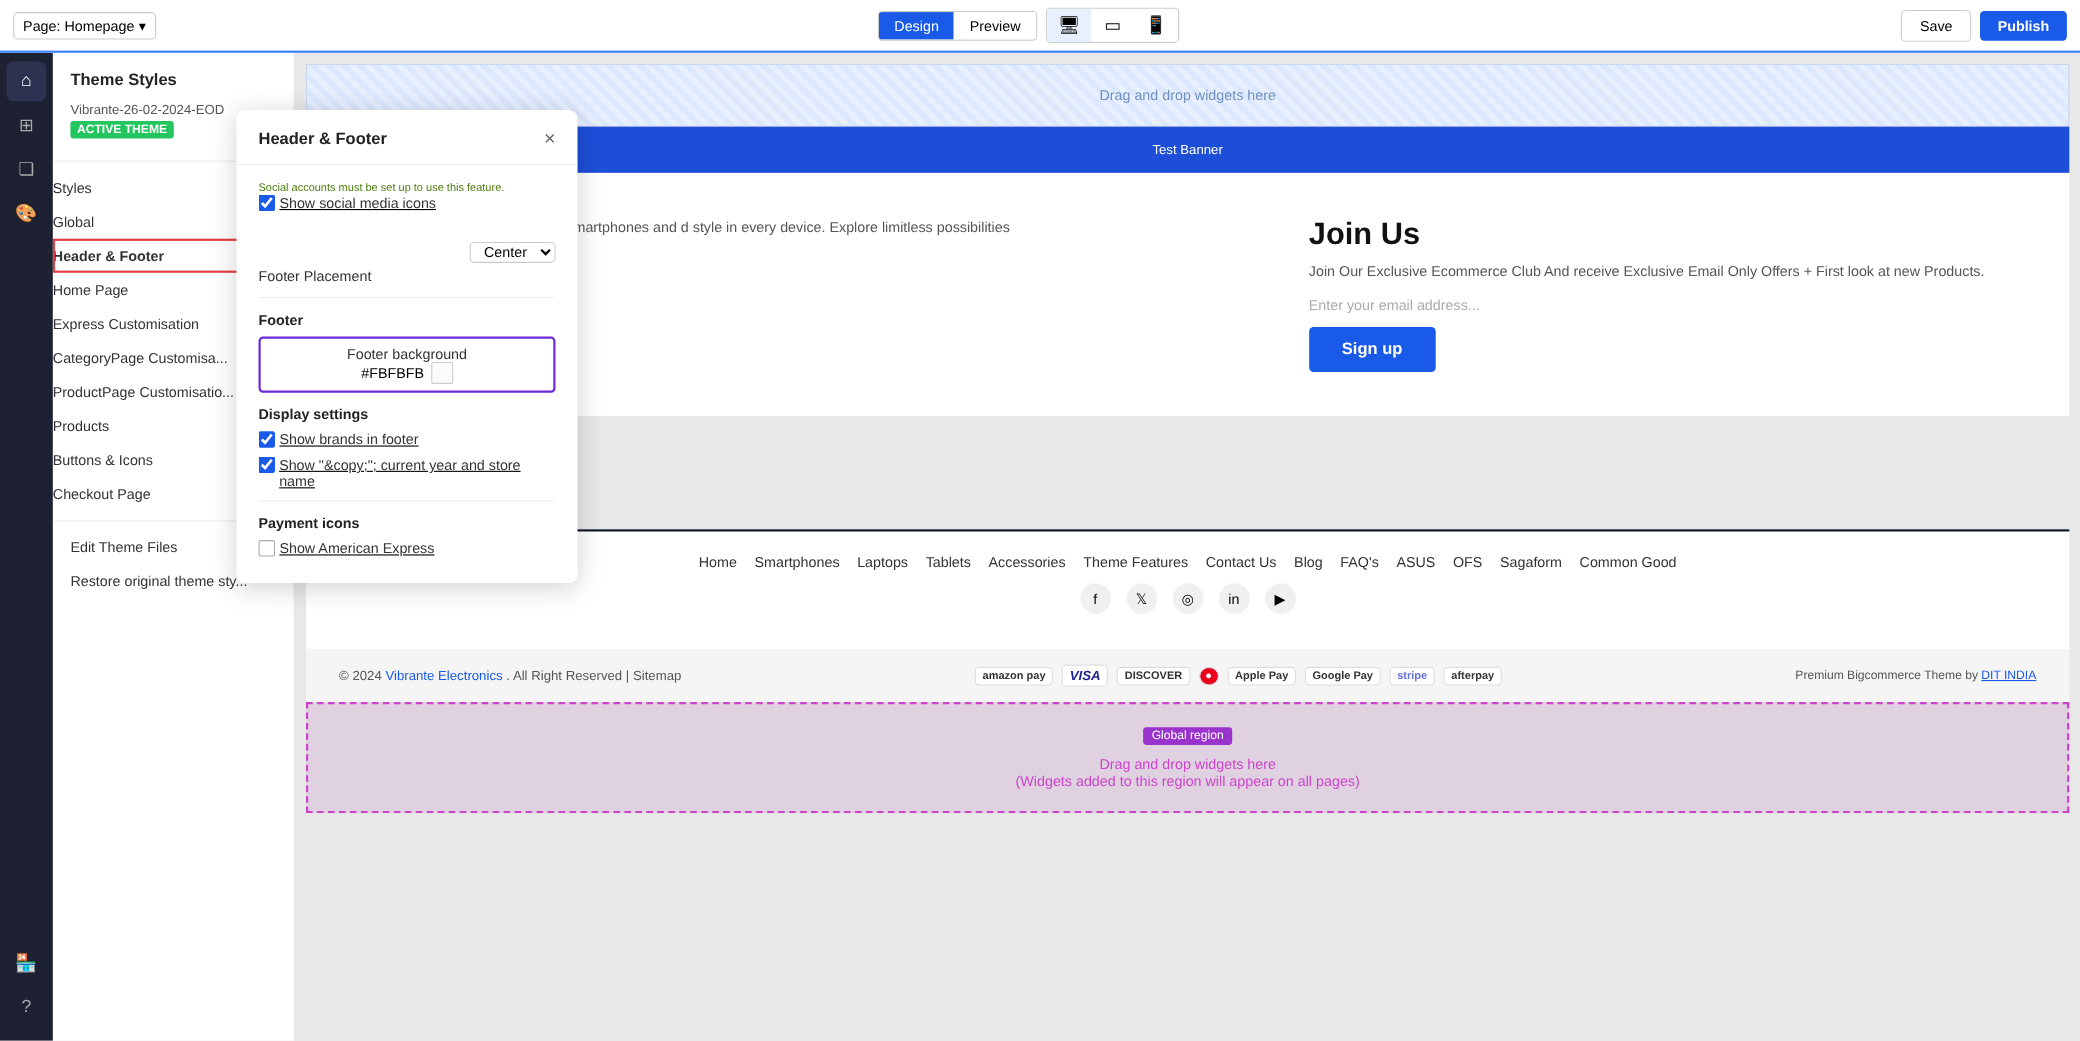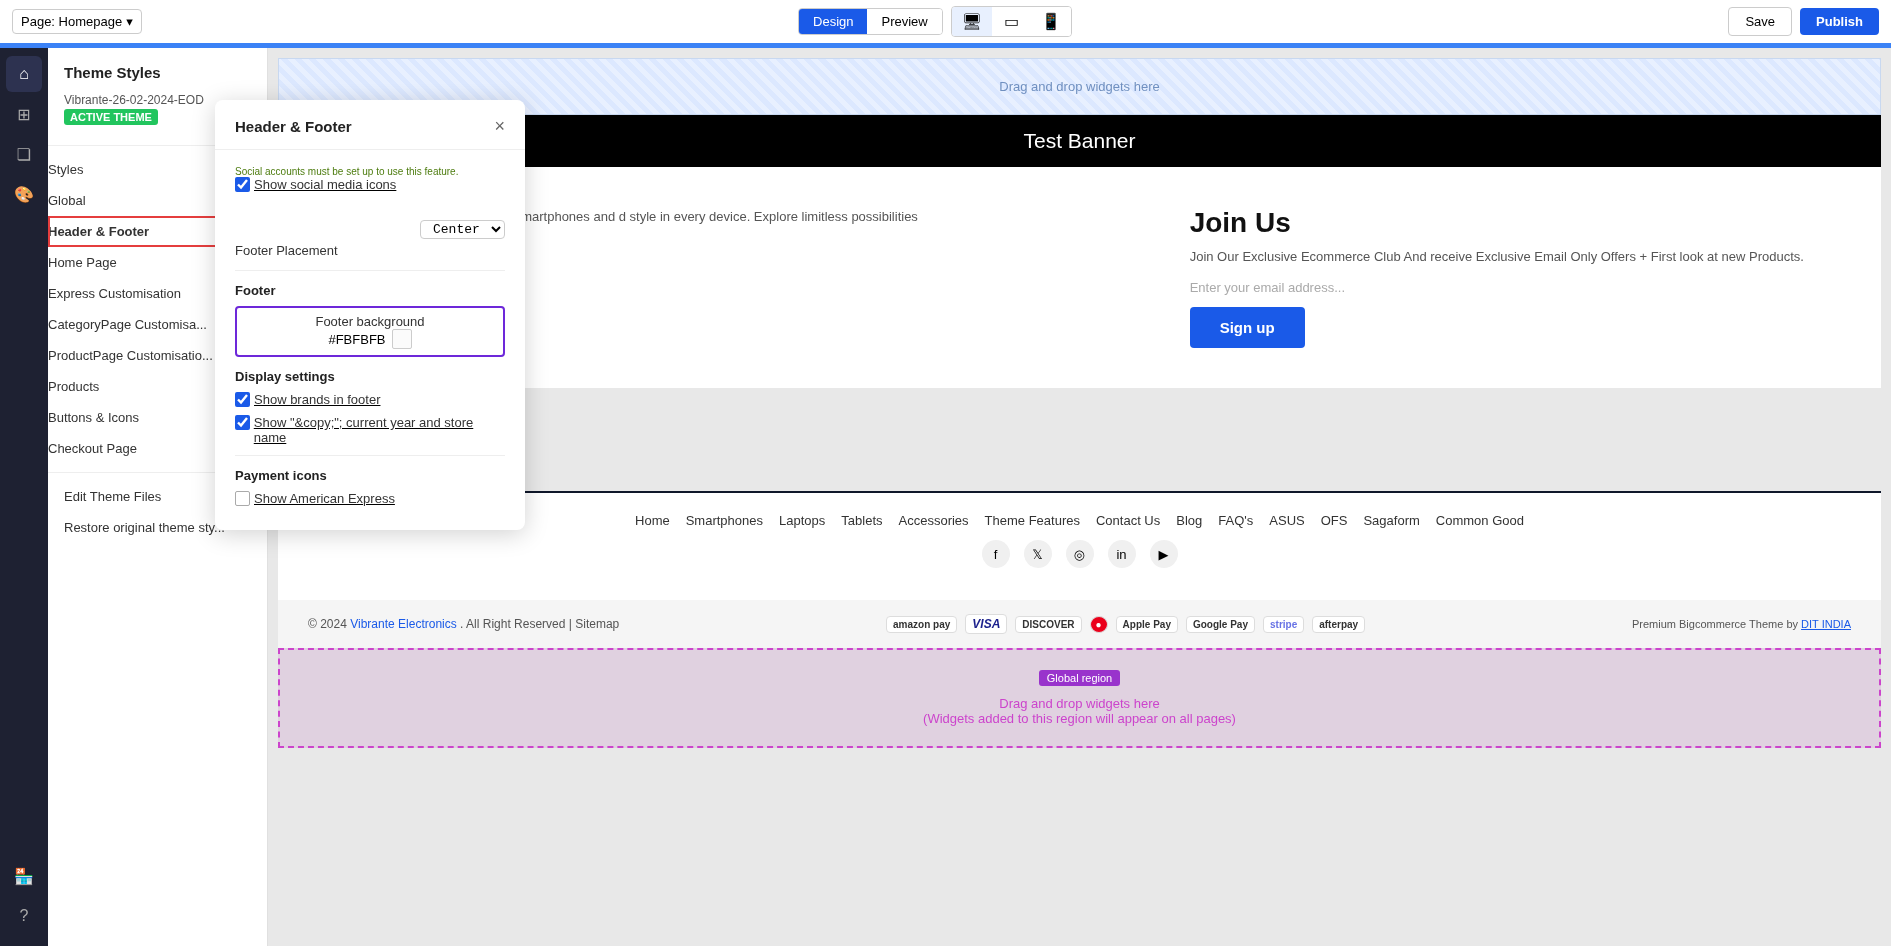--- a/index.html
+++ b/index.html
@@ -1,21 +1,21 @@
 <!DOCTYPE html>
 <html><head>
   <meta charset="utf-8">
   <style>
     * { box-sizing: border-box; margin: 0; padding: 0; }
     body { font-family: -apple-system, BlinkMacSystemFont, 'Segoe UI', sans-serif; font-size: 13px; background: #f0f0f0; overflow: hidden; }
 
     
     .topbar {
       display: flex; align-items: center; justify-content: space-between;
-      background: #fff; border-bottom: 5px solid #3b82f6;
+      background: #fff; border-bottom: 2px solid #3b82f6;
       height: 48px; padding: 0 12px; position: fixed; top: 0; left: 0; right: 0; z-index: 100;
     }
     .topbar-left { display: flex; align-items: center; gap: 8px; }
     .page-selector { display: flex; align-items: center; gap: 4px; border: 1px solid #ccc; border-radius: 4px; padding: 4px 8px; background: #fff; cursor: pointer; font-size: 13px; }
     .topbar-center { display: flex; align-items: center; gap: 8px; }
     .design-preview-group { display: flex; border: 1px solid #ccc; border-radius: 4px; overflow: hidden; }
     .design-btn { padding: 5px 14px; background: #1a5ae8; color: #fff; border: none; font-size: 13px; cursor: pointer; }
     .preview-btn { padding: 5px 14px; background: #fff; border: none; font-size: 13px; cursor: pointer; }
     .view-icons { display: flex; align-items: center; gap: 2px; border: 1px solid #ccc; border-radius: 4px; overflow: hidden; }
     .view-icon-btn { padding: 5px 10px; background: #fff; border: none; cursor: pointer; font-size: 16px; }
@@ -55,21 +55,21 @@
     .canvas-area {
       position: fixed; top: 48px; left: 268px; right: 0; bottom: 0;
       overflow-y: auto; background: #e8e8e8;
     }
     .canvas-inner { min-height: 900px; padding: 10px; }
     .drag-zone-top {
       background: repeating-linear-gradient(45deg, #dce8ff, #dce8ff 5px, #e8f0ff 5px, #e8f0ff 10px);
       padding: 20px; text-align: center; color: #7090c0; font-size: 13px; border: 1px solid #c8d8f0;
     }
     .test-banner {
-      background: #000000; color: #fff; text-align: center; padding: 14px; font-size: 21px;
+      background: #1d4ed8; color: #fff; text-align: center; padding: 14px; font-size: 12px;
     }
     .page-content { background: #fff; margin: 0; padding: 0; }
     .join-us-section { padding: 40px 30px; float: right; width: 45%; }
     .join-us-section h2 { font-size: 28px; font-weight: 900; color: #111; margin-bottom: 10px; }
     .join-us-section p { font-size: 13px; color: #555; margin-bottom: 16px; }
     .email-placeholder { color: #aaa; font-size: 13px; margin-bottom: 12px; }
     .signup-btn { background: #1a5ae8; color: #fff; border: none; border-radius: 4px; padding: 12px 30px; font-size: 15px; font-weight: 700; cursor: pointer; }
     .content-text { padding: 40px 30px 40px 30px; color: #555; font-size: 13px; line-height: 1.6; }
     .clearfix::after { content: ''; display: table; clear: both; }
     .contact-section { padding: 20px 30px; font-size: 13px; color: #444; }
@@ -103,21 +103,21 @@
     .modal-label { font-size: 13px; color: #333; margin-top: 43px; }
     .modal-section-label { font-size: 13px; font-weight: 700; color: #222; margin: 12px 0 8px; }
     .checkbox-row { display: flex; align-items: flex-start; gap: 4px; margin-bottom: 8px; text-decoration: underline; }
     .checkbox-blue { width: 15px; height: 15px; accent-color: #1a5ae8; }
     .checkbox-label { font-size: 13px; color: #333; }
     .footer-bg-row { display: flex; align-items: center; justify-content: space-between; border: 2px solid #6d28d9; border-radius: 4px; padding: 6px 10px; margin-bottom: 12px; flex-direction: column; }
     .footer-bg-label { font-size: 13px; color: #333; }
     .footer-bg-value { display: flex; align-items: center; gap: 6px; }
     .color-swatch { width: 20px; height: 20px; border: 1px solid #ccc; border-radius: 2px; }
     .footer-placement-row { display: flex; align-items: center; justify-content: space-between; margin-bottom: 12px; }
-    .placement-select { border: 1px solid #ccc; border-radius: 4px; padding: 0 8px; font-size: 13px; background: #fff; cursor: pointer; font-family: Liberation Mono, monospace; }
+    .placement-select { border: 1px solid #ccc; border-radius: 4px; padding: 0 8px; font-size: 13px; background: #fff; cursor: pointer; }
     .modal-divider { height: 1px; background: #eee; margin: 10px 0; }
 
     
     .checkbox-empty { width: 15px; height: 15px; border: 1px solid #aaa; border-radius: 2px; background: #fff; display: inline-block; flex-shrink: 0; }
   </style>
 </head>
 <body>
 
 <div class="topbar">
   <div class="topbar-left">

